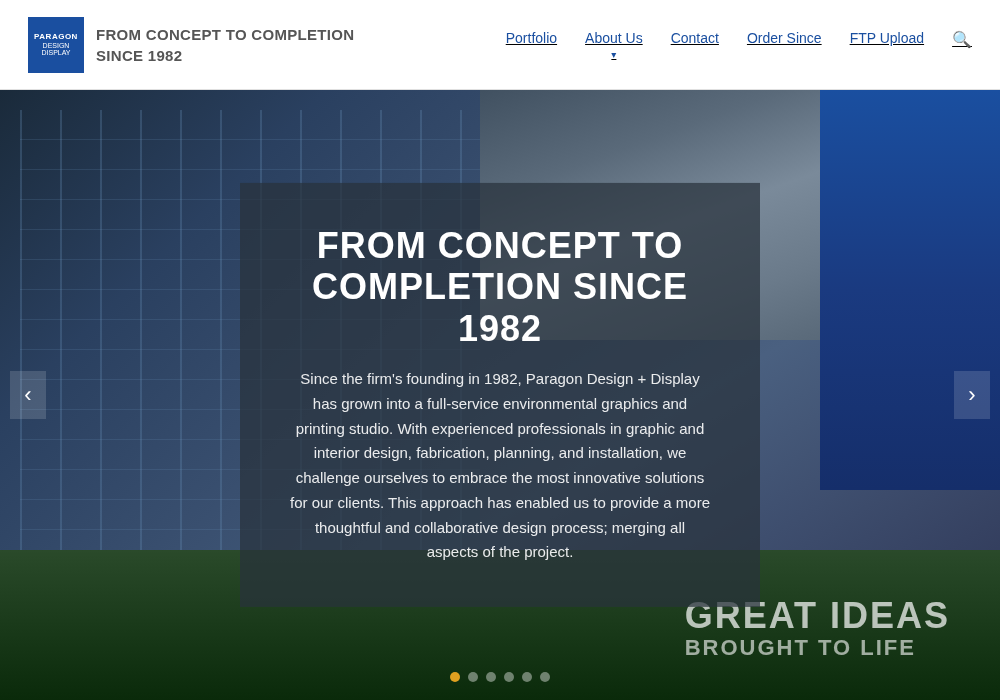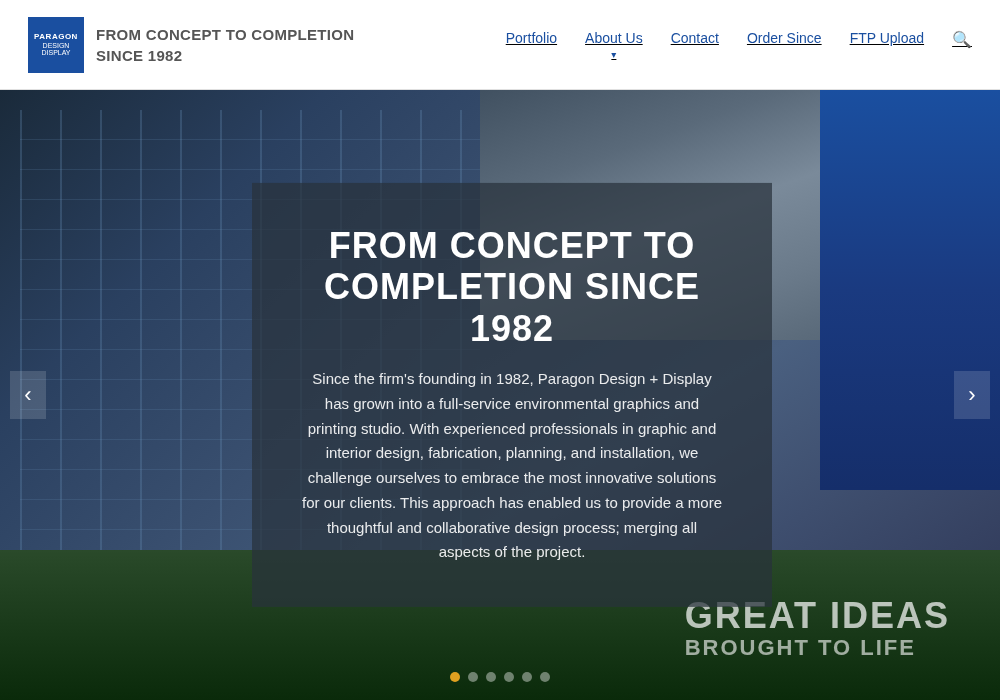--- a/index.html
+++ b/index.html
@@ -177,21 +177,20 @@
       position: absolute;
       top: 50%;
       left: 50%;
       transform: translate(-50%, -50%);
       background: rgba(40, 50, 60, 0.72);
       padding: 42px 48px;
       max-width: 520px;
       width: 520px;
       text-align: center;
       color: #fff;
-      margin-left: 12px;
     }
     .hero-title {
       font-size: 36px;
       font-weight: 900;
       text-transform: uppercase;
       line-height: 1.15;
       margin-bottom: 18px;
       letter-spacing: 1px;
     }
     .hero-body {

